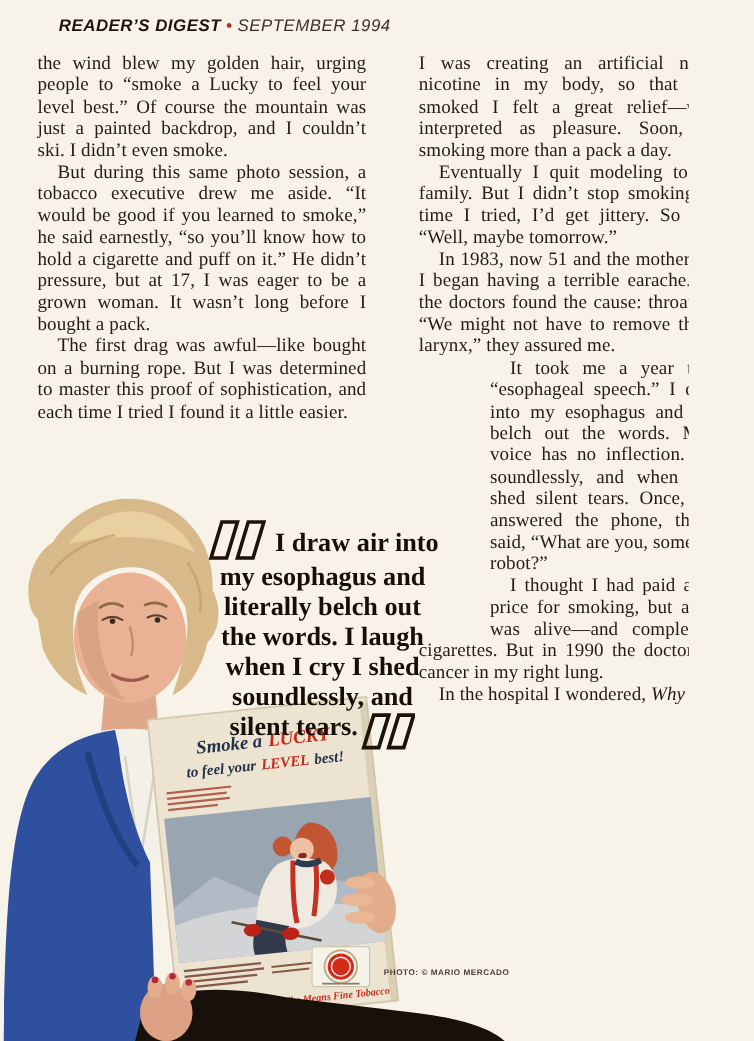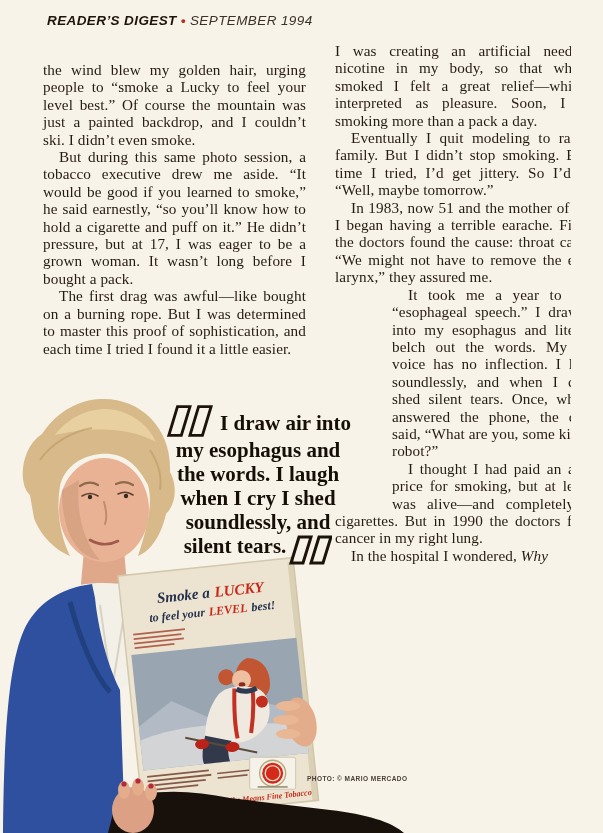--- a/index.html
+++ b/index.html
@@ -4,21 +4,20 @@
 <style>
   html,body{margin:0;padding:0;}
   body{background:#f7f3e8;}
   .page{
     position:relative;
     width:551px;height:833px;
     background:#f7f3e8;
     overflow:hidden;
     font-family:"Liberation Serif","DejaVu Serif",serif;
     color:#241b11;
-    padding-left:20px;
   }
   
   .masthead{
     position:absolute;left:47px;top:13px;
     font-family:"Liberation Sans","DejaVu Sans",sans-serif;
     font-style:italic;
     font-size:13.5px;letter-spacing:.4px;
     white-space:nowrap;
   }
   .mast-title{font-weight:800;color:#1d150c;}
@@ -26,29 +25,29 @@
   .mast-issue{font-weight:400;color:#3a3128;}
   
   .col{
     position:absolute;top:42px;
     font-size:15.2px;line-height:17.4px;
     letter-spacing:.1px;
     text-align:justify;
     hyphens:auto;-webkit-hyphens:auto;
     z-index:2;
   }
-  .col-left{left:43px;width:263px;margin-top:19px;}
+  .col-left{left:30px;width:263px;}
   .col-right{left:292px;width:268px;margin-left:43px;}
   .bp{margin:0;text-indent:16px;}
   .noind{text-indent:0;}
   .q-spacer{float:left;width:57px;height:215px;}
   .closing em{font-style:italic;}
   
   .pull-quote{
-    position:absolute;left:138px;top:411px;width:240px;
+    position:absolute;left:138px;top:422px;width:240px;
     font-weight:bold;font-size:21px;line-height:24px;
     color:#160f08;text-align:center;z-index:3;
   }
   .pq-line{white-space:nowrap;}
   .pq-first{display:flex;justify-content:center;align-items:flex-start;gap:7px;}
   .pq-first svg{margin-top:-7px;flex:none;}
   .pq-last{display:flex;justify-content:center;align-items:center;gap:2px;}
   .pq-last svg{margin-bottom:-7px;flex:none;}
   .pq-mark{stroke:#1c140b;fill:none;stroke-width:3;}
   
@@ -194,20 +193,21 @@
 
   <aside class="pull-quote">
     <div class="pq-line pq-first">
       <svg width="48" height="34" viewBox="0 0 50 34" aria-hidden="true">
         <path class="pq-mark" d="M13 2 L26 2 L17 32 L4 32 Z"></path>
         <path class="pq-mark" d="M35 2 L48 2 L39 32 L26 32 Z"></path>
       </svg>
       <span>I draw air into</span>
     </div>
     <div class="pq-line">my esophagus and</div>
+    <div class="pq-line">literally belch out</div>
     <div class="pq-line">the words. I laugh</div>
     <div class="pq-line">when I cry I shed</div>
     <div class="pq-line">soundlessly, and</div>
     <div class="pq-line pq-last">
       <span>silent tears.</span>
       <svg width="44" height="30" viewBox="0 0 44 30" aria-hidden="true">
         <path class="pq-mark" stroke-width="2.8" d="M11 2 L23 2 L15 28 L3 28 Z"></path>
         <path class="pq-mark" stroke-width="2.8" d="M31 2 L43 2 L35 28 L23 28 Z"></path>
       </svg>
     </div>

